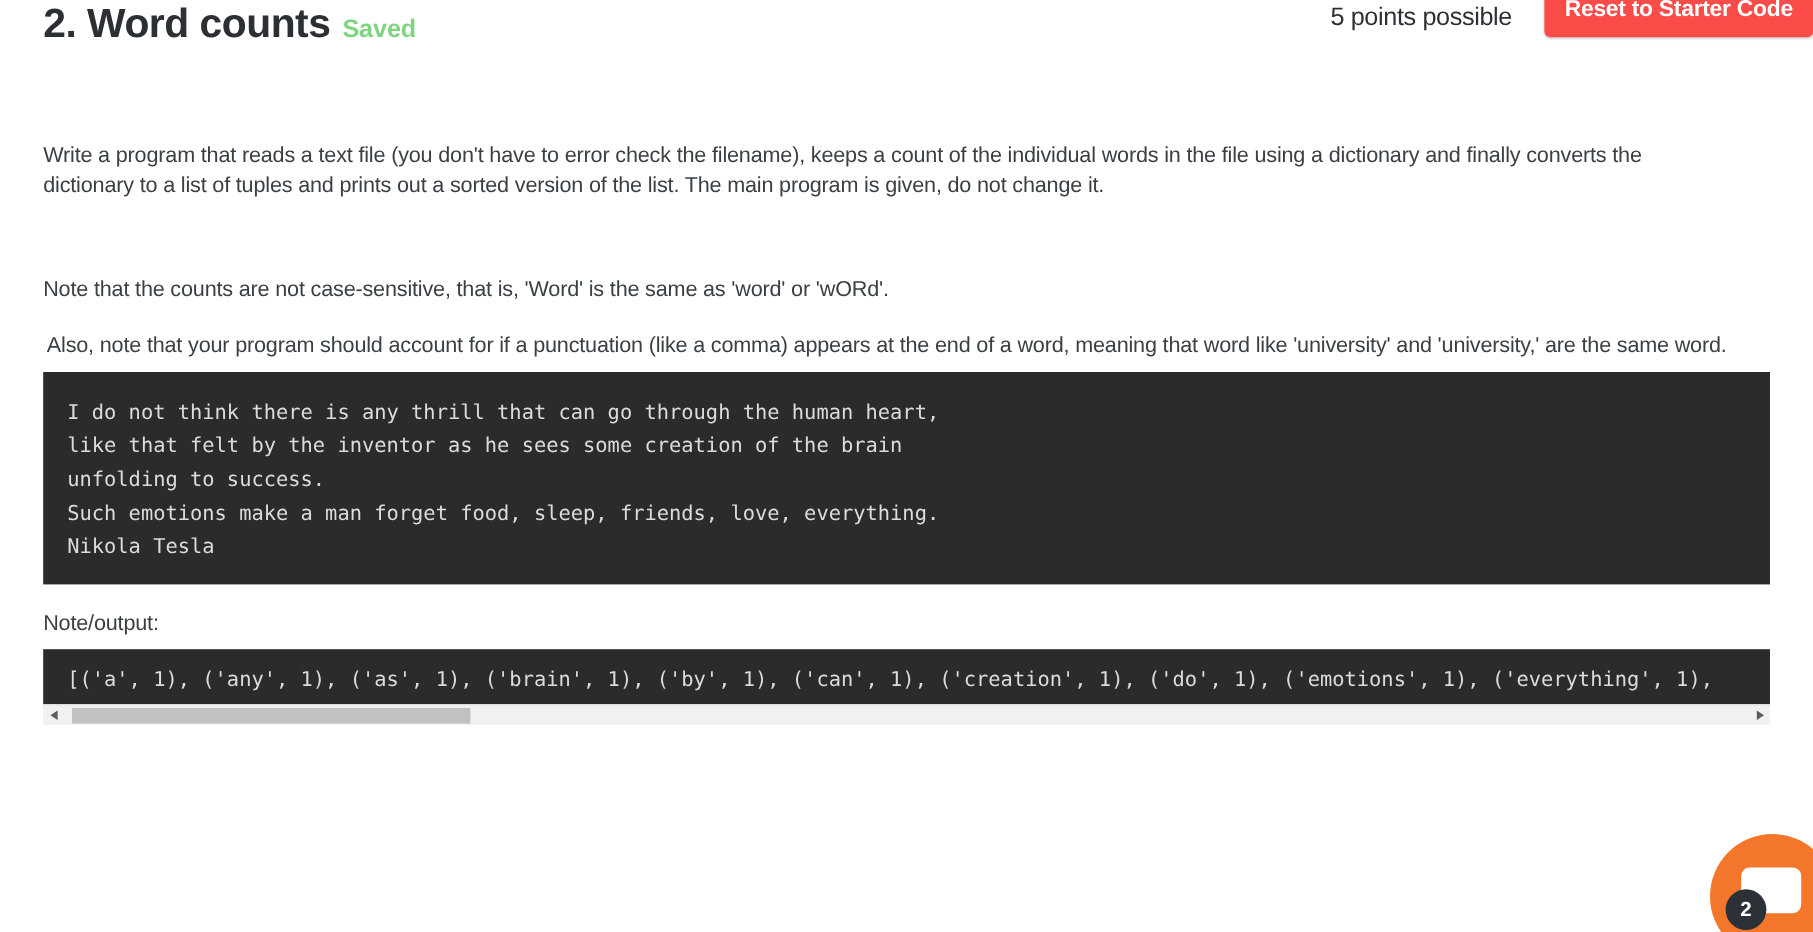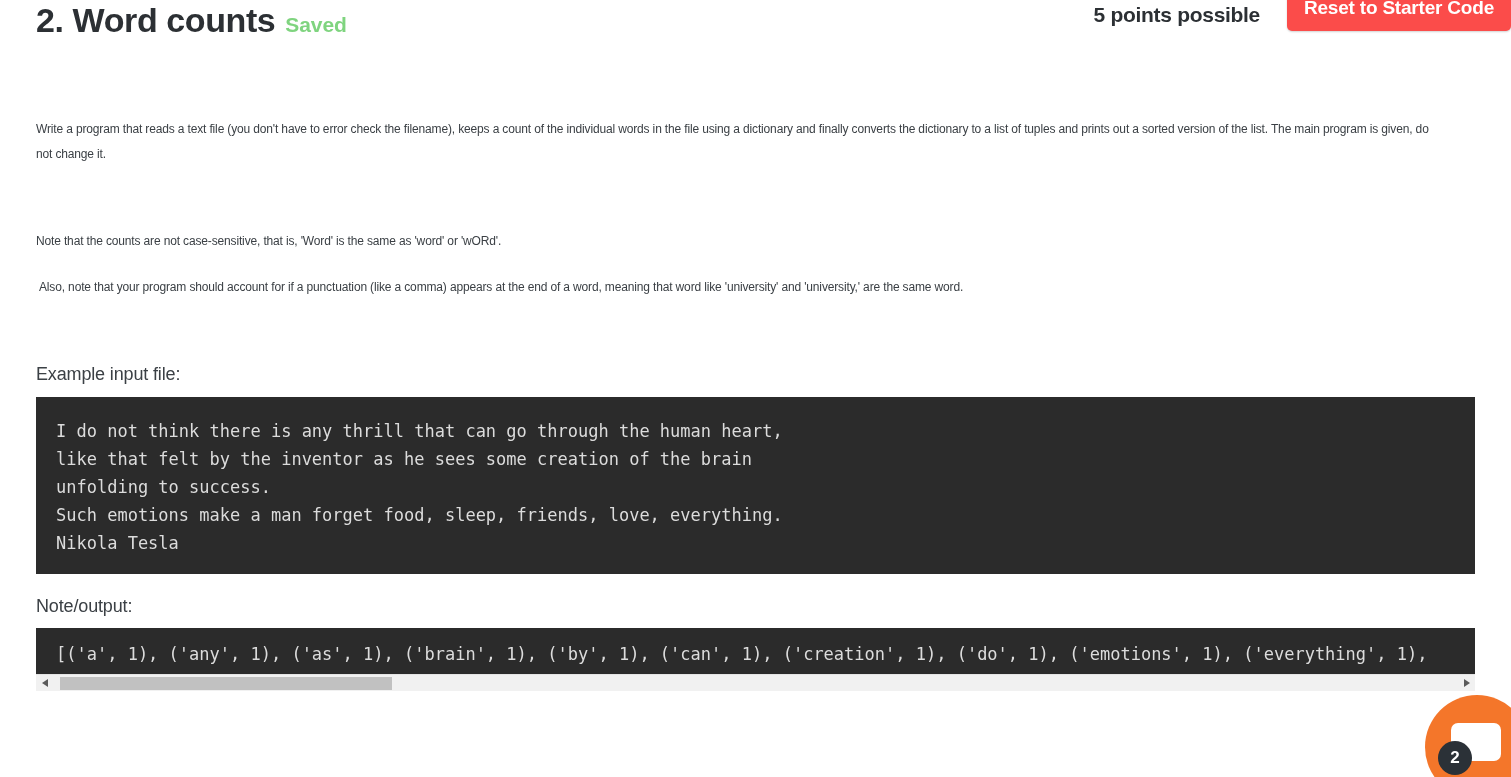--- a/index.html
+++ b/index.html
@@ -49,21 +49,21 @@
     color: #7fd47f;
     letter-spacing: -0.1px;
     white-space: nowrap;
   }
 
   .points-label {
     position: absolute;
     right: 251px;
     top: 3px;
     font-size: 21px;
-    font-weight: 700;
+    font-weight: 400;
     color: #2c3034;
     letter-spacing: -0.3px;
     white-space: nowrap;
     text-align: right;
   }
 
   .reset-btn {
     position: absolute;
     right: 0px;
     top: -16px;
@@ -89,21 +89,21 @@
   .content {
     position: absolute;
     left: 0;
     top: 52px;
     width: 1511px;
   }
   .para {
     margin: 0;
     padding: 0 36px 0 36px;
     width: 1482px;
-    font-size: 12px;
+    font-size: 18px;
     line-height: 25px;
     color: #3b4045;
     letter-spacing: -0.15px;
   }
   .para.p1 { margin-top: 65px; }
   .para.p2 { margin-top: 62px; }
   .para.p3 { margin-top: 21px; padding-left: 39px; }
 
   .caption {
     margin: 0;
@@ -243,21 +243,20 @@
 
     <button class="reset-btn">Reset to Starter Code</button>
   </div>
 
   <div class="content">
 
     <p class="para p1">Write a program that reads a text file (you don't have to error check the filename), keeps a count of the individual words in the file using a dictionary and finally converts the dictionary to a list of tuples and prints out a sorted version of the list.  The main program is given, do not change it.</p>
     <p class="para p2">Note that the counts are not case-sensitive, that is, 'Word' is the same as 'word' or 'wORd'.</p>
     <p class="para p3">Also, note that your program should account for if a punctuation (like a comma) appears at the end of a word, meaning that word like 'university' and 'university,' are the same word.</p>
 
-    <p class="caption c1">Example input file:</p>
 
     <pre class="codeblock input-file">I do not think there is any thrill that can go through the human heart,
 like that felt by the inventor as he sees some creation of the brain
 unfolding to success.
 Such emotions make a man forget food, sleep, friends, love, everything.
 Nikola Tesla</pre>
 
     <p class="caption c2">Note/output:</p>
 
     <pre class="codeblock io-out">[('a', 1), ('any', 1), ('as', 1), ('brain', 1), ('by', 1), ('can', 1), ('creation', 1), ('do', 1), ('emotions', 1), ('everything', 1),</pre>

